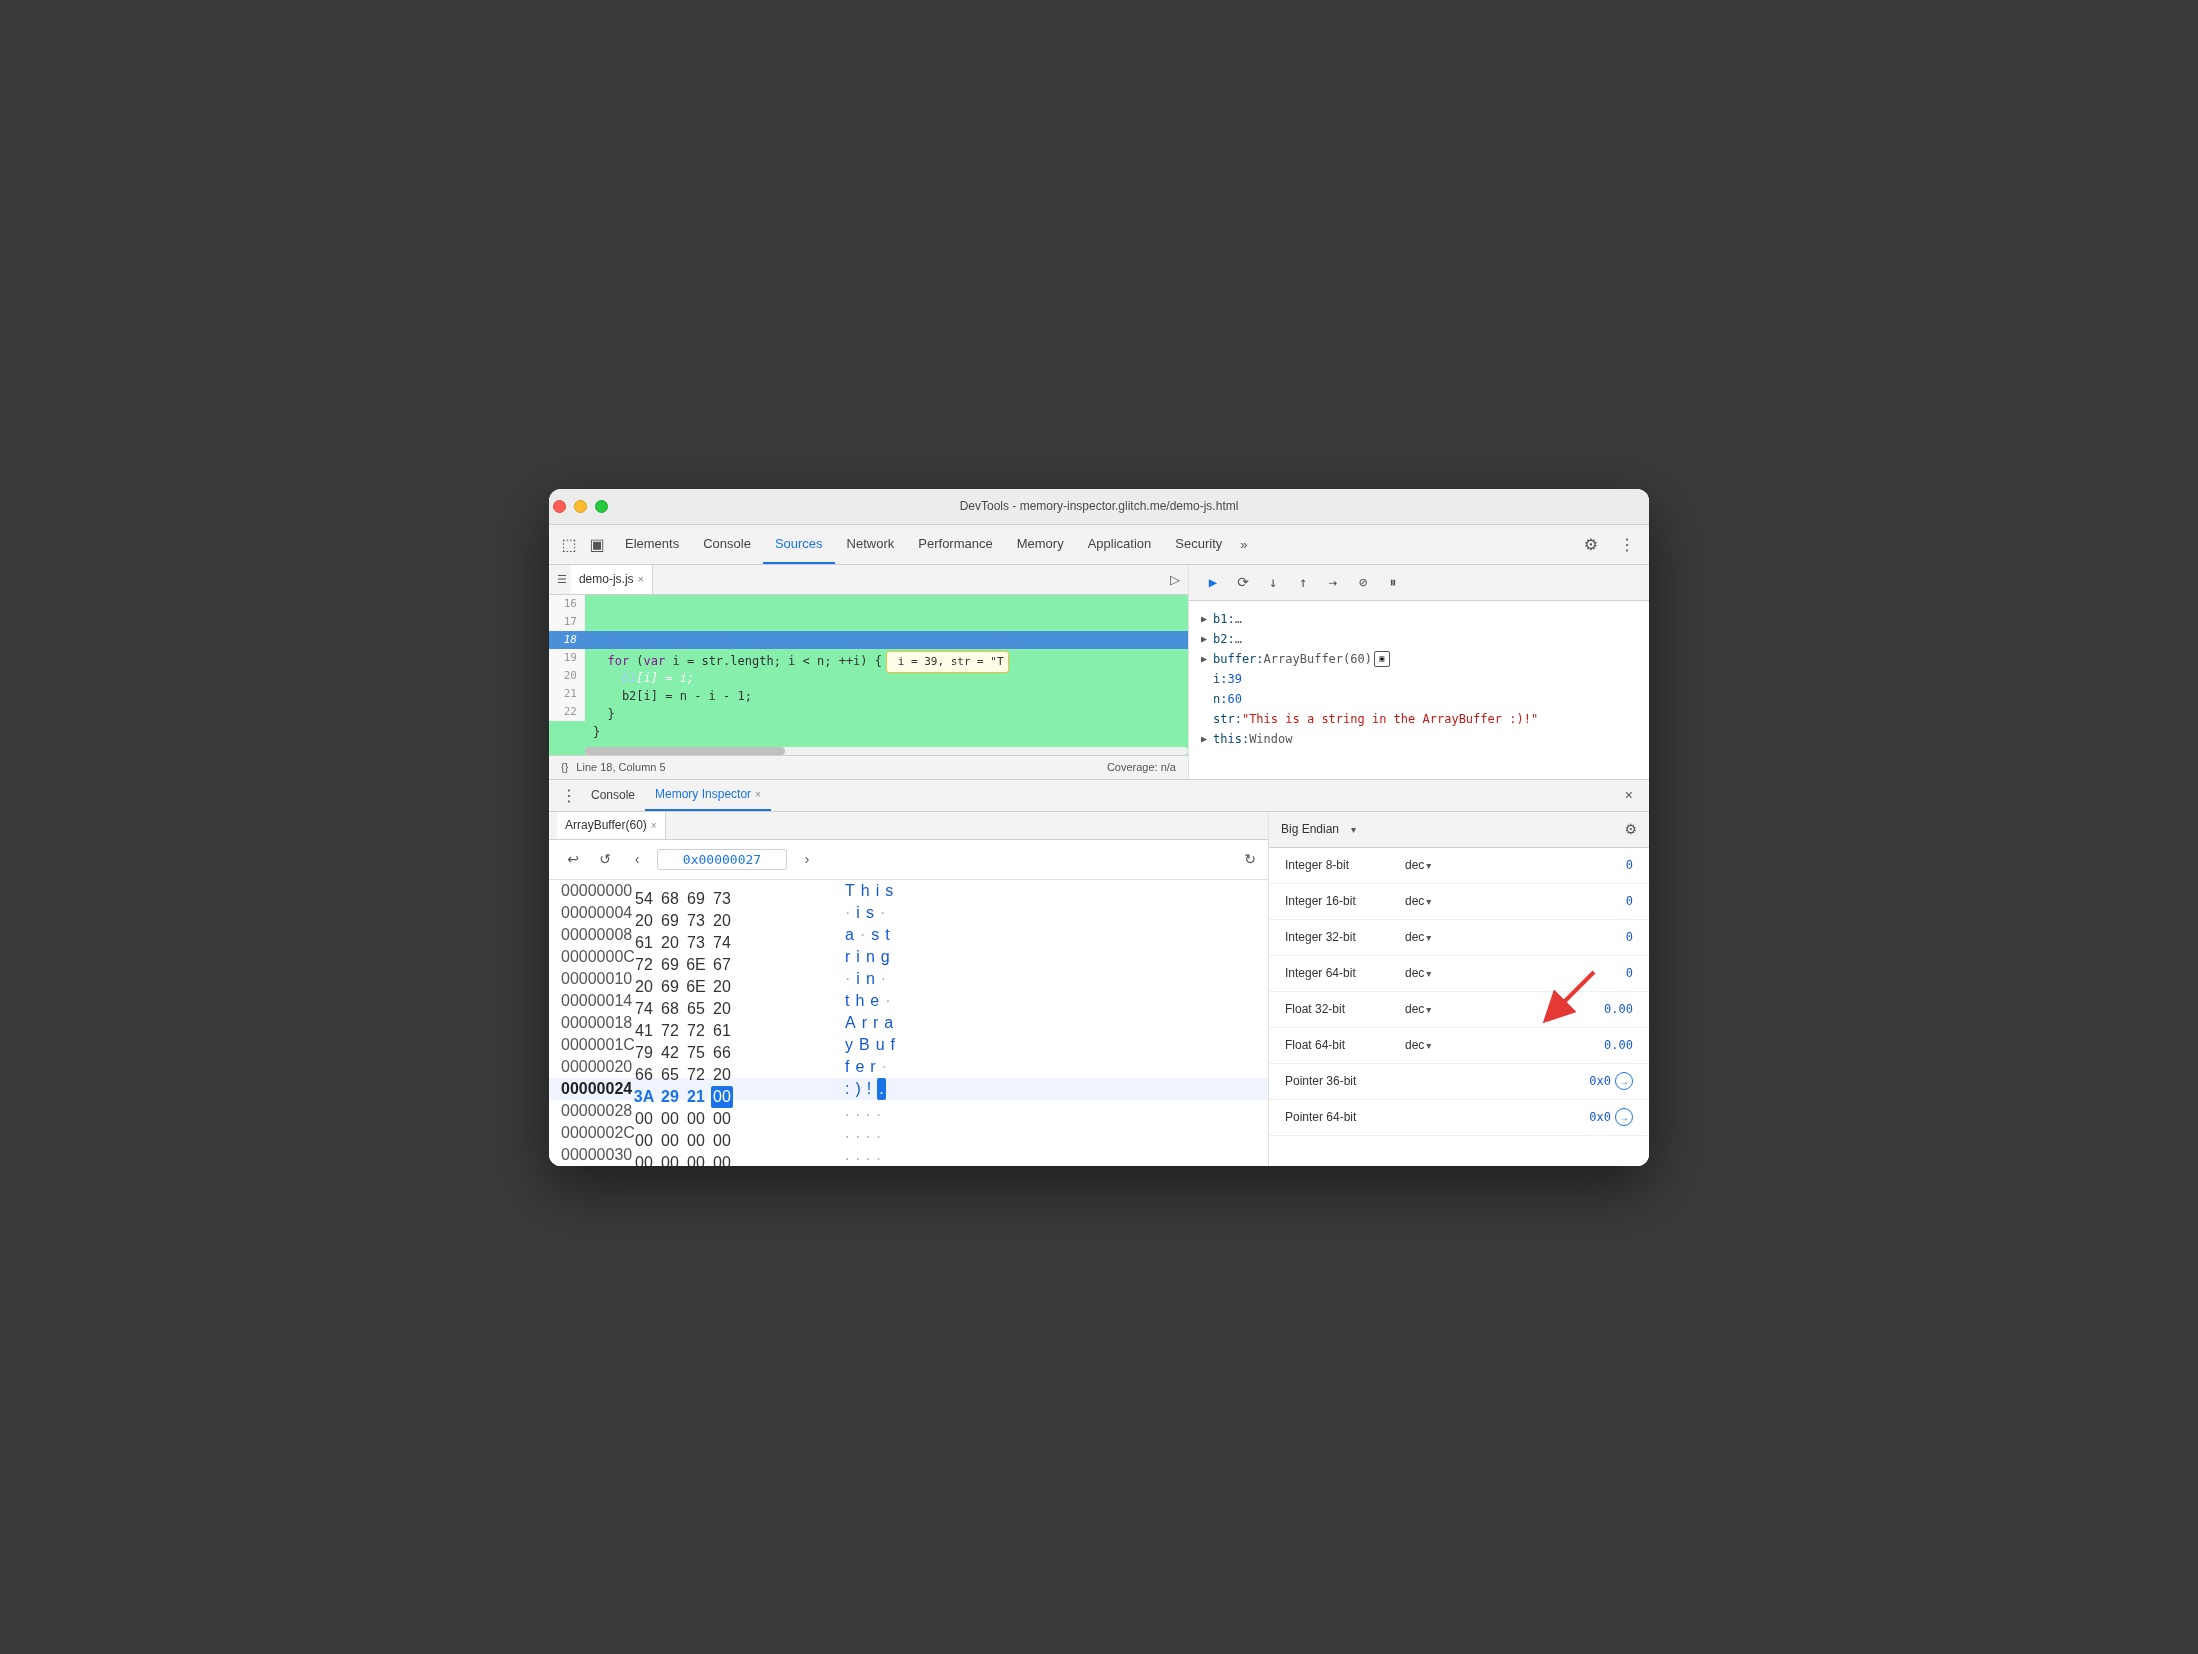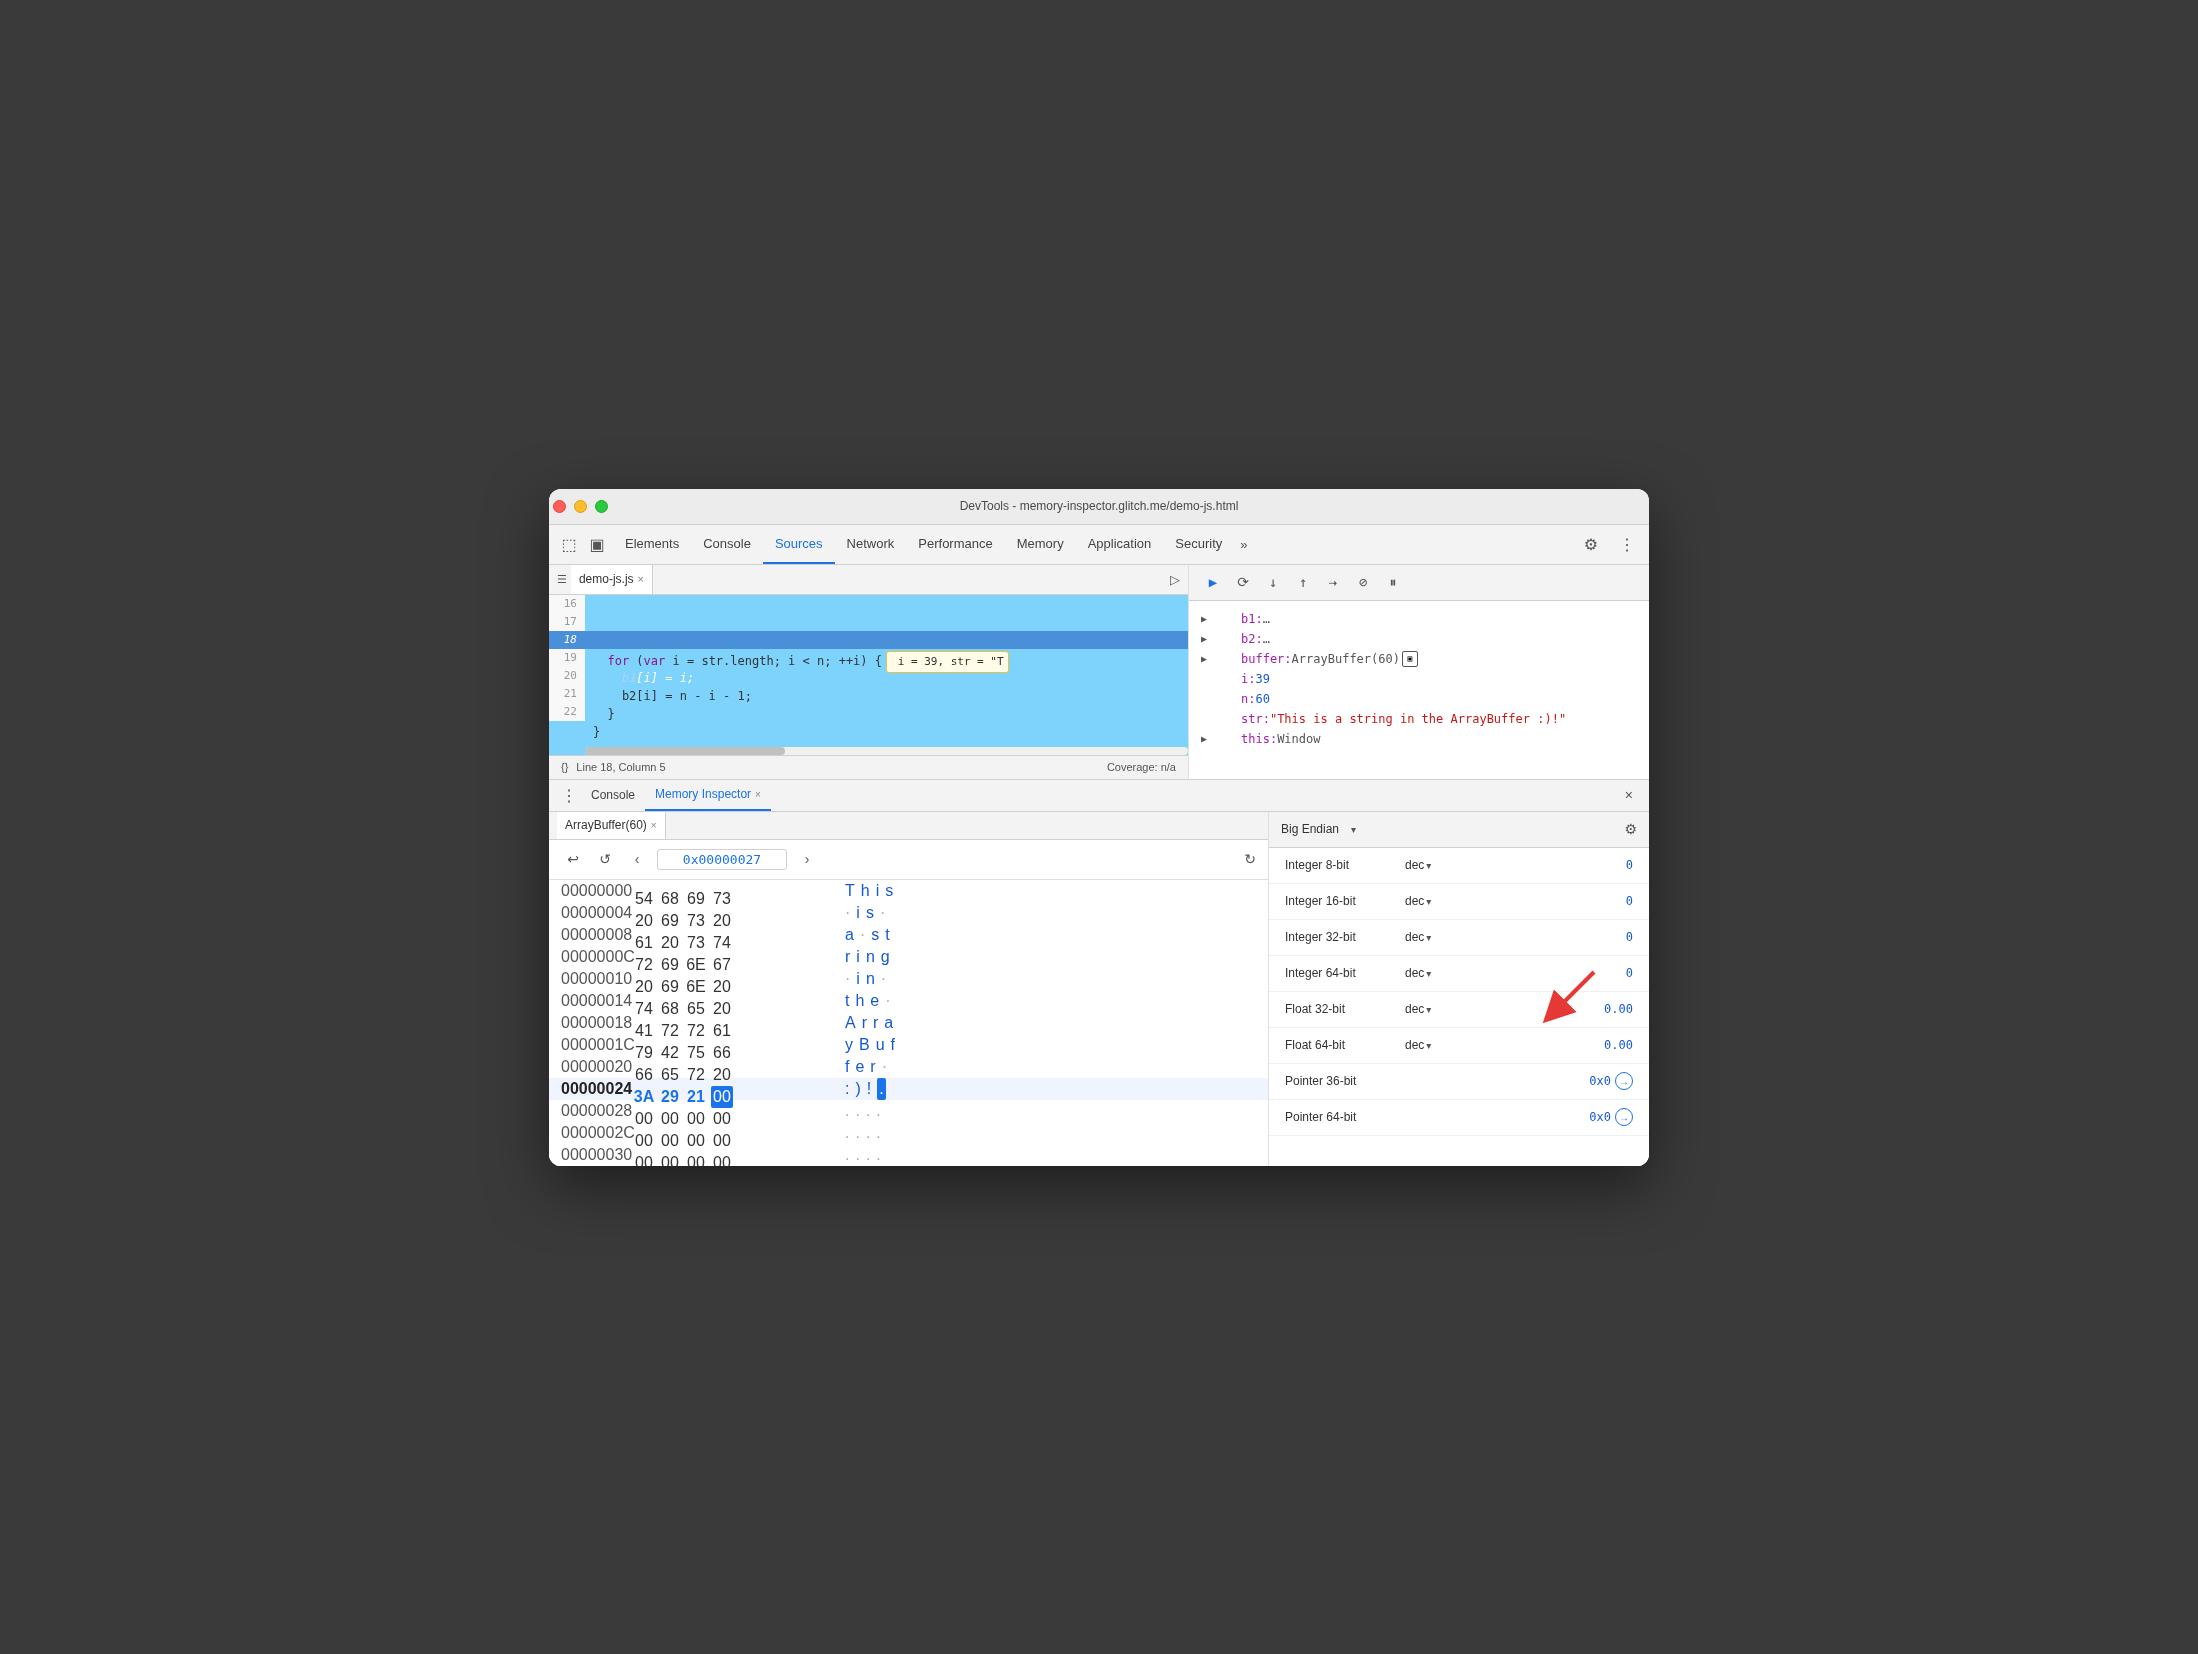--- a/index.html
+++ b/index.html
@@ -153,21 +153,21 @@
       margin-left: auto;
       font-size: 13px;
       color: #555;
       cursor: pointer;
     }
     .code-area {
       flex: 1;
       overflow: auto;
       font-family: 'Monaco', 'Menlo', monospace;
       font-size: 12px;
-      background: #7dd3fc;
+      background: #86efac;
       position: relative;
     }
     .code-line {
       display: flex;
       align-items: stretch;
       height: 18px;
       line-height: 18px;
     }
     .code-line.highlighted {
       background: #4a90d9;
@@ -256,21 +256,21 @@
       font-size: 12px;
       line-height: 18px;
     }
     .scope-expand {
       width: 12px;
       font-size: 10px;
       color: #555;
       cursor: pointer;
       flex-shrink: 0;
     }
-    .scope-key { color: #a21caf; margin-left: 28px; }
+    .scope-key { color: #0c4a6e; }
     .scope-val-num { color: #1558d6; }
     .scope-val-str { color: #c41a16; }
     .scope-val-obj { color: #555; }
     .memory-icon {
       display: inline-flex;
       width: 16px;
       height: 16px;
       border: 1px solid #555;
       border-radius: 2px;
       margin-left: 2px;

